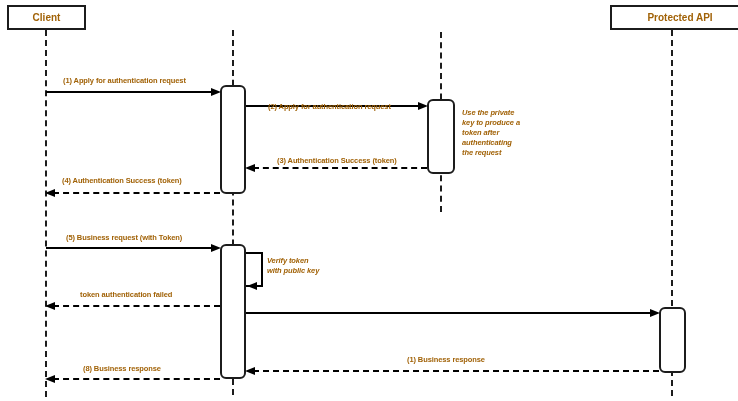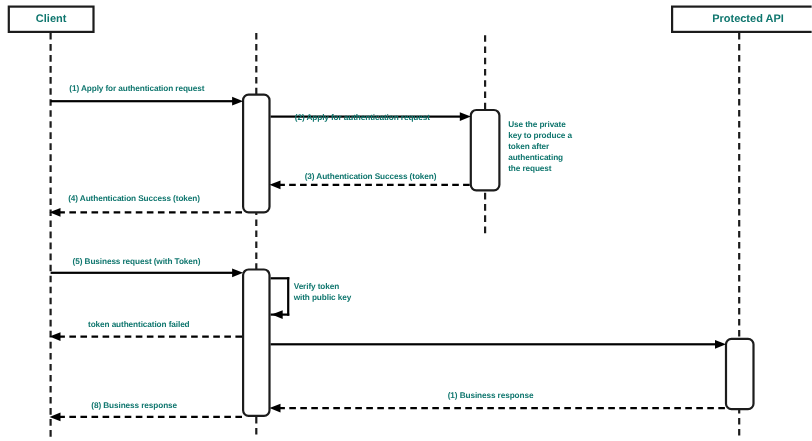--- a/index.html
+++ b/index.html
@@ -1,18 +1,18 @@
 <!DOCTYPE html>
 <html><head>
 <meta charset="utf-8">
 <style>
   html,body { margin:0; padding:0; background:#ffffff; }
   .canvas {
     position:relative; width:738px; height:401px; background:#ffffff;
-    font-family:"Liberation Sans", sans-serif; overflow:hidden; color:#0f766e;
+    font-family:"Liberation Sans", sans-serif; overflow:hidden; color:#a16207;
   }
   .lifeline { position:absolute; width:0; border-left:2px dashed #1c1c1c; z-index:0; }
   .actor {
     position:absolute; box-sizing:border-box; background:#ffffff; border:2px solid #1c1c1c;
     display:flex; align-items:center; justify-content:center; text-align:center;
     font-weight:bold; font-size:10px; line-height:11.5px; z-index:3; padding:0 2px;
   }
   .activation {
     position:absolute; box-sizing:border-box; background:#ffffff;
     border:2px solid #1c1c1c; border-radius:6px; z-index:2;
@@ -23,21 +23,21 @@
   .arrow.r .line { right:7px; }
   .arrow.l .line { left:7px; }
   .head { position:absolute; width:0; height:0; top:-3px;
           border-top:4px solid transparent; border-bottom:4px solid transparent; }
   .arrow.r .head { right:-1px; border-left:10px solid #000; }
   .arrow.l .head { left:-1px; border-right:10px solid #000; }
   .msg-label {
     position:absolute; font-size:7.5px; font-weight:bold; white-space:nowrap;
     letter-spacing:-0.1px; z-index:4;
   }
-  .multiline { white-space:pre-line; line-height:10px; }
+  .multiline { white-space:pre-line; line-height:10px;font-style:italic; }
   .loop { position:absolute; box-sizing:border-box; border:2px solid #000; border-left:none; z-index:2; }
   .loop-head { position:absolute; width:0; height:0; z-index:3;
     border-top:4px solid transparent; border-bottom:4px solid transparent; border-right:10px solid #000; }
 </style>
 </head>
 <body>
 
 <div class="canvas">
 
   <div class="lifeline" style="left:45px; top:30px; height:367px"></div>

